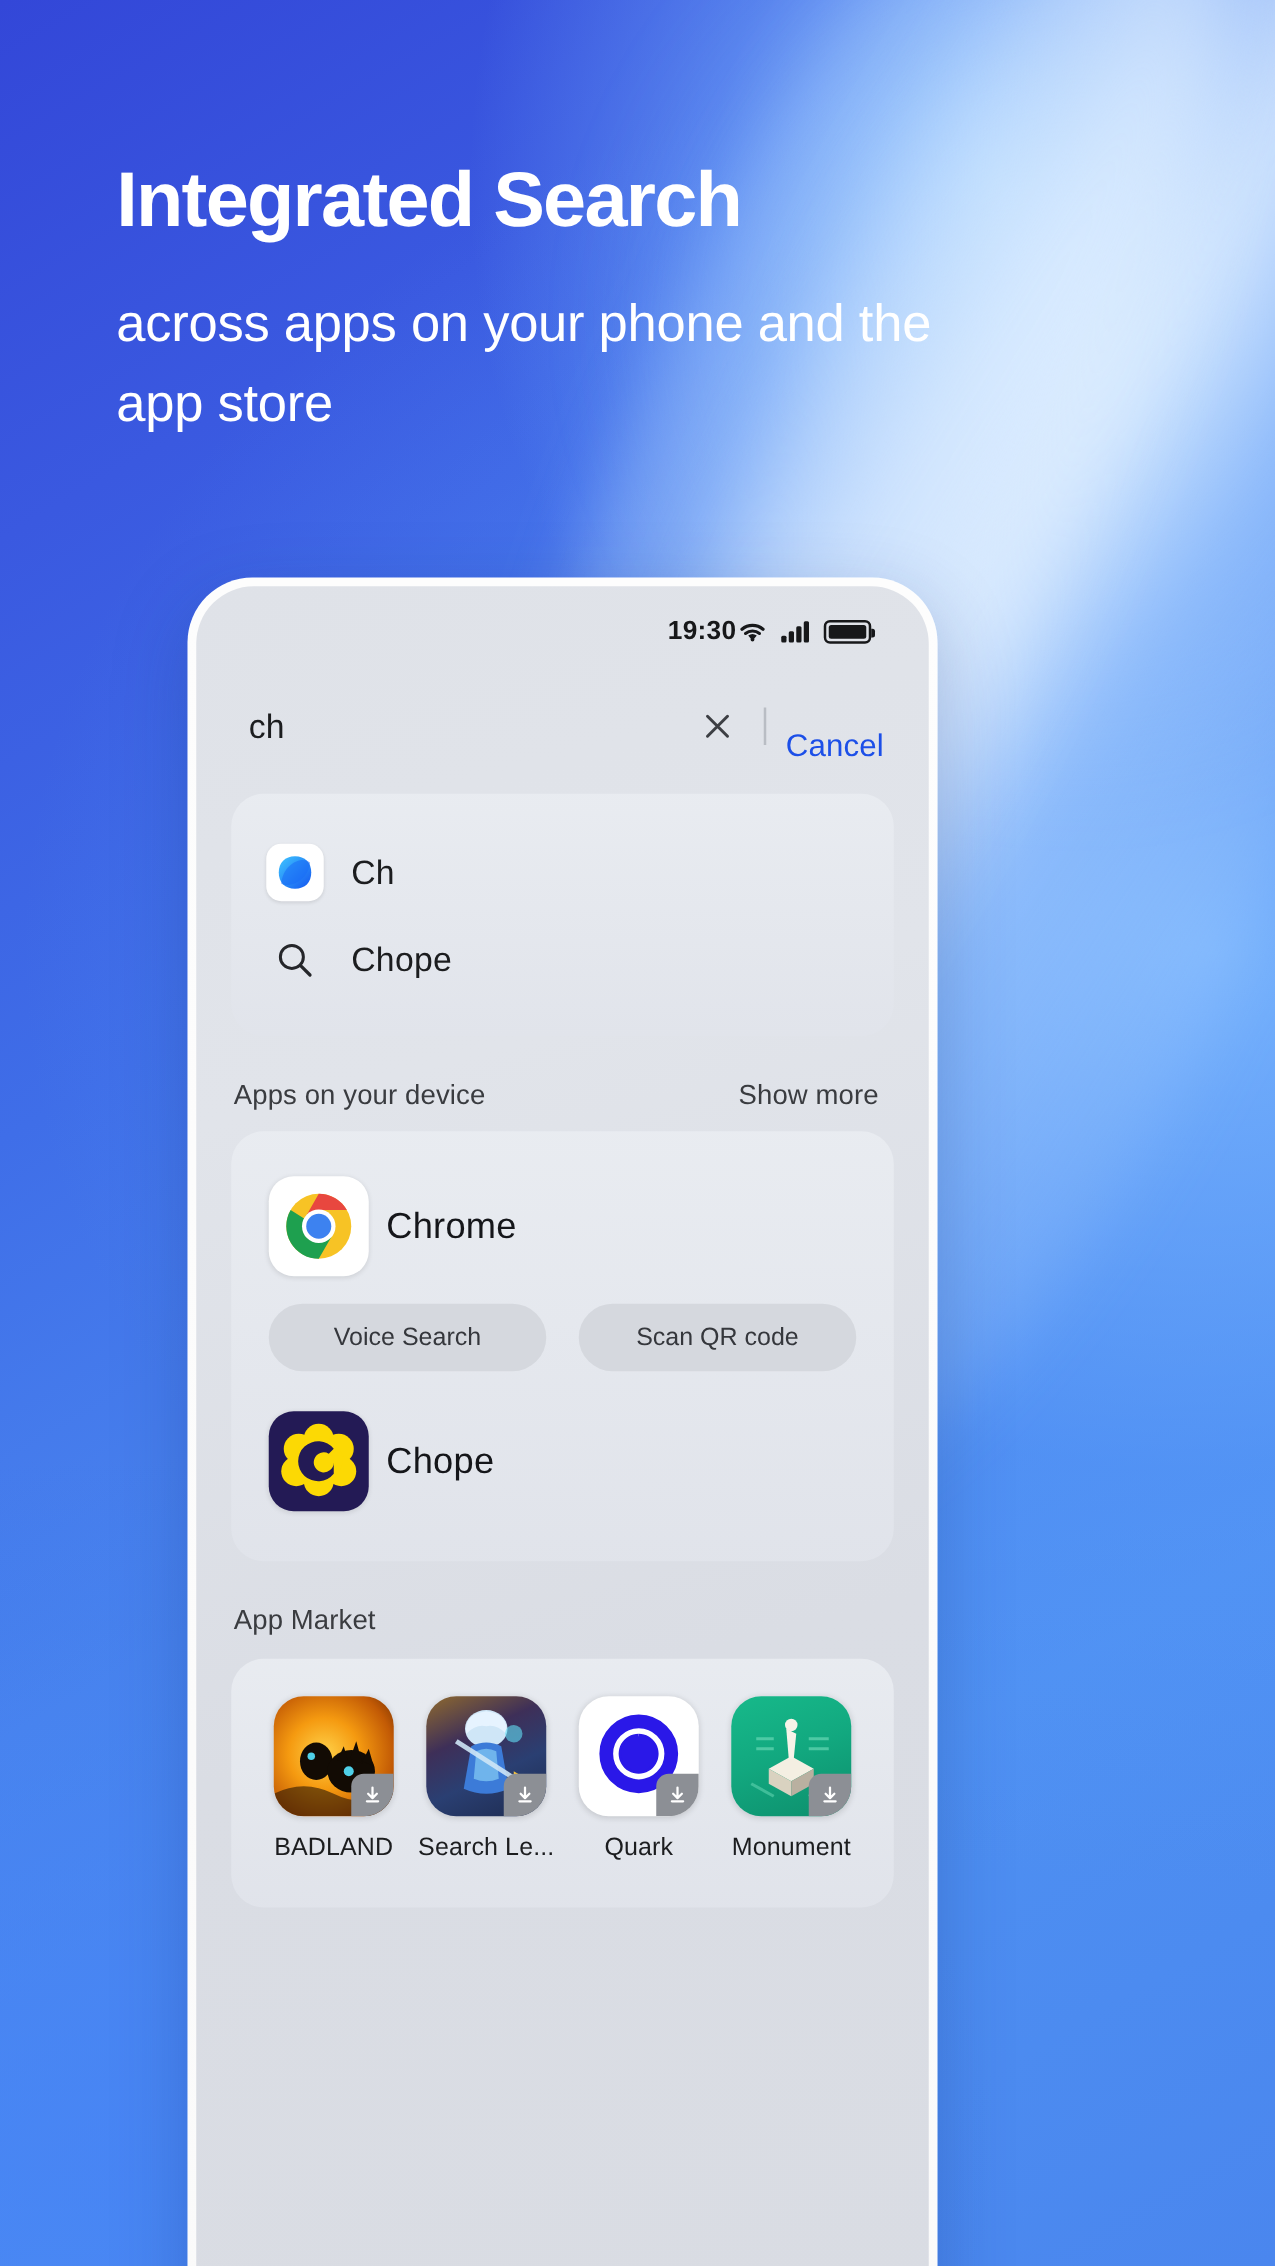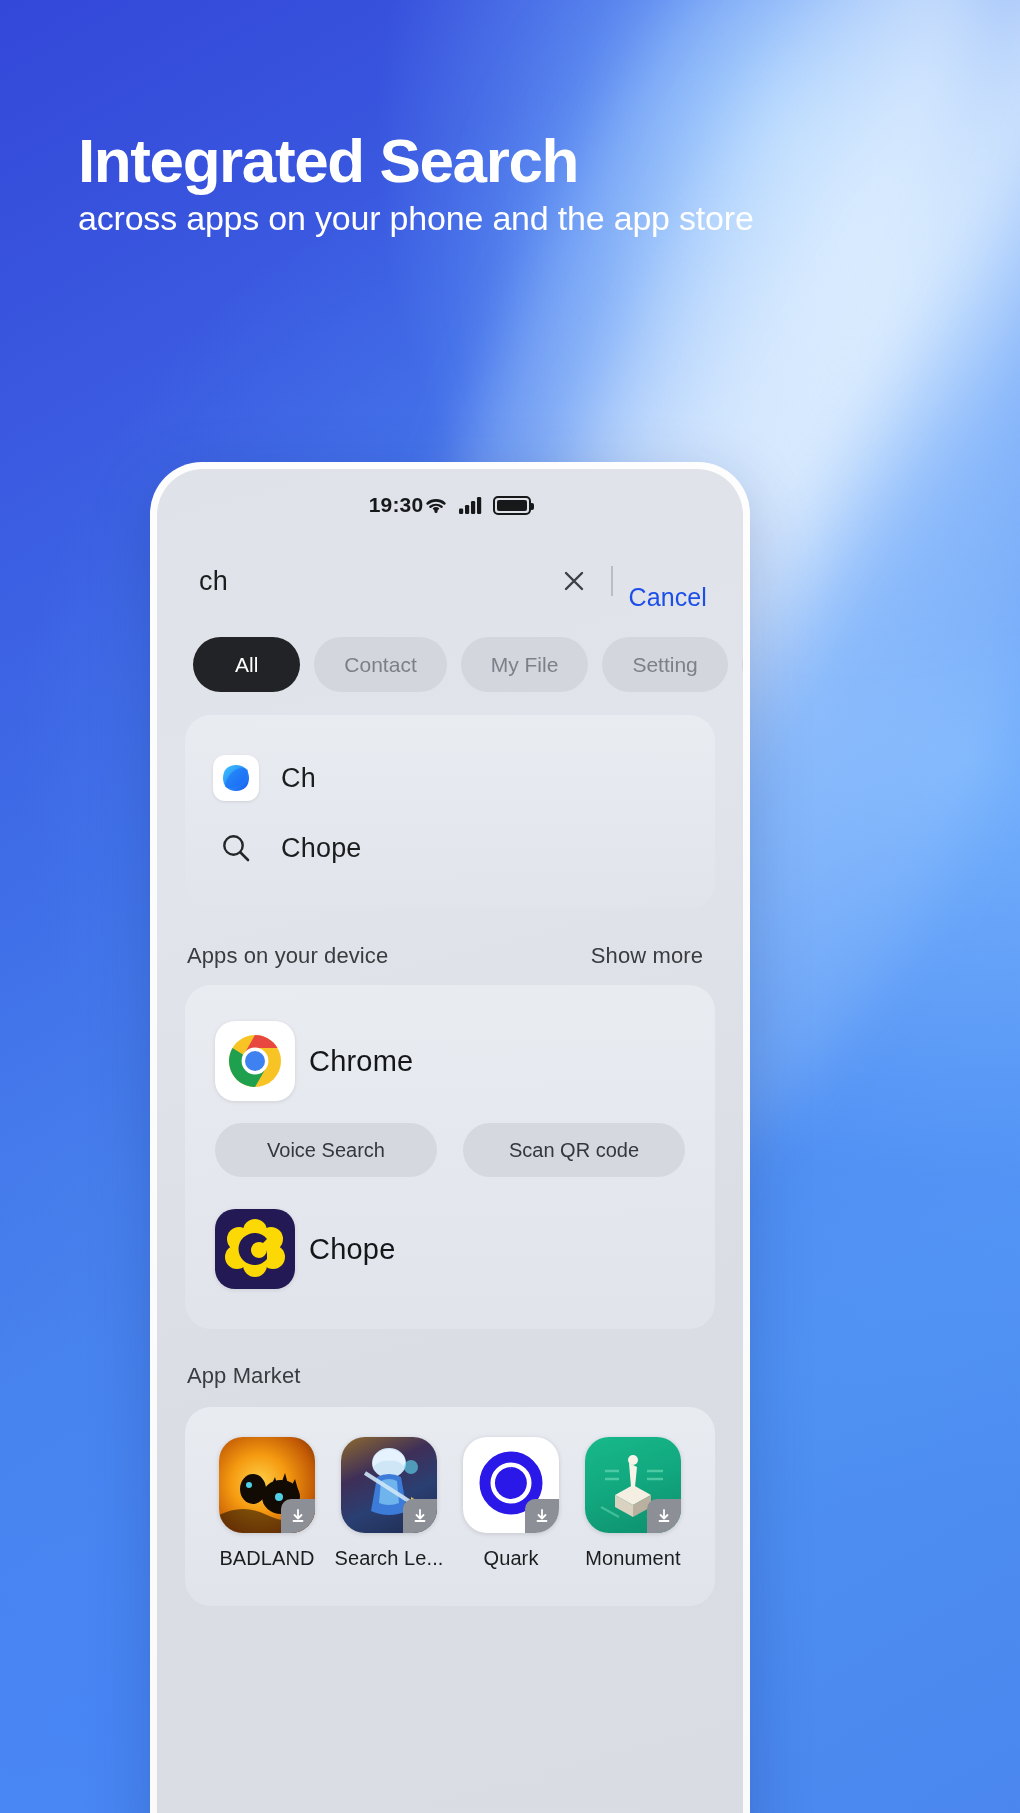--- a/index.html
+++ b/index.html
@@ -40,34 +40,35 @@
   }
   #bg-glow {
     position:absolute;
     top:-120px; right:-220px;
     width:760px; height:760px;
     background:radial-gradient(circle, rgba(175,215,255,0.55) 0%, rgba(140,190,255,0.22) 45%, rgba(100,160,250,0) 72%);
     filter:blur(30px);
   }
 
   
-  #hero { position:absolute; left:78px; top:128px; width:740px; z-index:5; }
+  #hero { position:absolute; left:93px; top:128px; width:740px; z-index:5; }
   #hero-title {
     color:#ffffff;
     font-size:62px;
     font-weight:bold;
     letter-spacing:-1.4px;
     line-height:1.05;
     white-space:nowrap;
   }
   #hero-sub {
     color:#ffffff;
-    font-size:34px;
+    font-size:42px;
     font-weight:normal;
     line-height:1.52;
+    margin-top:34px;
     letter-spacing:-0.2px;
     max-width:690px;
   }
 
   
   #phone {
     position:absolute;
     left:150px; top:462px;
     width:600px; height:1400px;
     background:linear-gradient(180deg,#fdfdfd 0%, #fafafa 100%);
@@ -80,21 +81,21 @@
     width:100%; height:100%;
     background:linear-gradient(165deg,#dfe2e8 0%, #e1e4ea 28%, #dadde4 62%, #d9dce3 100%);
     border-radius:46px 46px 0 0;
     overflow:hidden;
     position:relative;
   }
 
   
   #statusbar {
     height:66px;
-    display:flex; align-items:center; justify-content:center;
+    display:flex; align-items:center; justify-content:flex-end;
     padding:6px 46px 0 46px;
   }
   #clock { font-size:21px; font-weight:bold; color:#17181a; letter-spacing:0.2px; }
   #status-icons { display:flex; align-items:center; gap:9px; }
   .sb-ico { display:block; }
   #battery {
     width:38px;height:19px;border:2px solid #17181a;border-radius:5px;
     position:relative; padding:2px;
   }
   #battery::after{
@@ -231,27 +232,20 @@
     <div id="search-value" placeholder="Search">ch</div>
     <div id="clear-btn">
       <svg width="30" height="30" viewBox="0 0 30 30">
         <path d="M7 7 L23 23 M23 7 L7 23" stroke="#3d3f44" stroke-width="2.4" stroke-linecap="round"></path>
       </svg>
     </div>
     <div id="divider-v"></div>
     <div id="cancel-btn">Cancel</div>
   </div>
 
-  <div id="chips">
-    <div class="chip active">All</div>
-    <div class="chip">Contact</div>
-    <div class="chip">My File</div>
-    <div class="chip">Setting</div>
-    <div class="chip">Not</div>
-  </div>
 
   <div class="card" id="suggest-card">
     <div class="sug-row">
       <div class="sug-appicon">
         <svg width="34" height="34" viewBox="0 0 34 34">
           <defs>
                 <linearGradient id="lg1" x1="0" y1="0" x2="1" y2="1">
             <stop offset="0%" stop-color="#3fc6ff"></stop>
                   <stop offset="100%" stop-color="#1456f0"></stop>
           </linearGradient>

